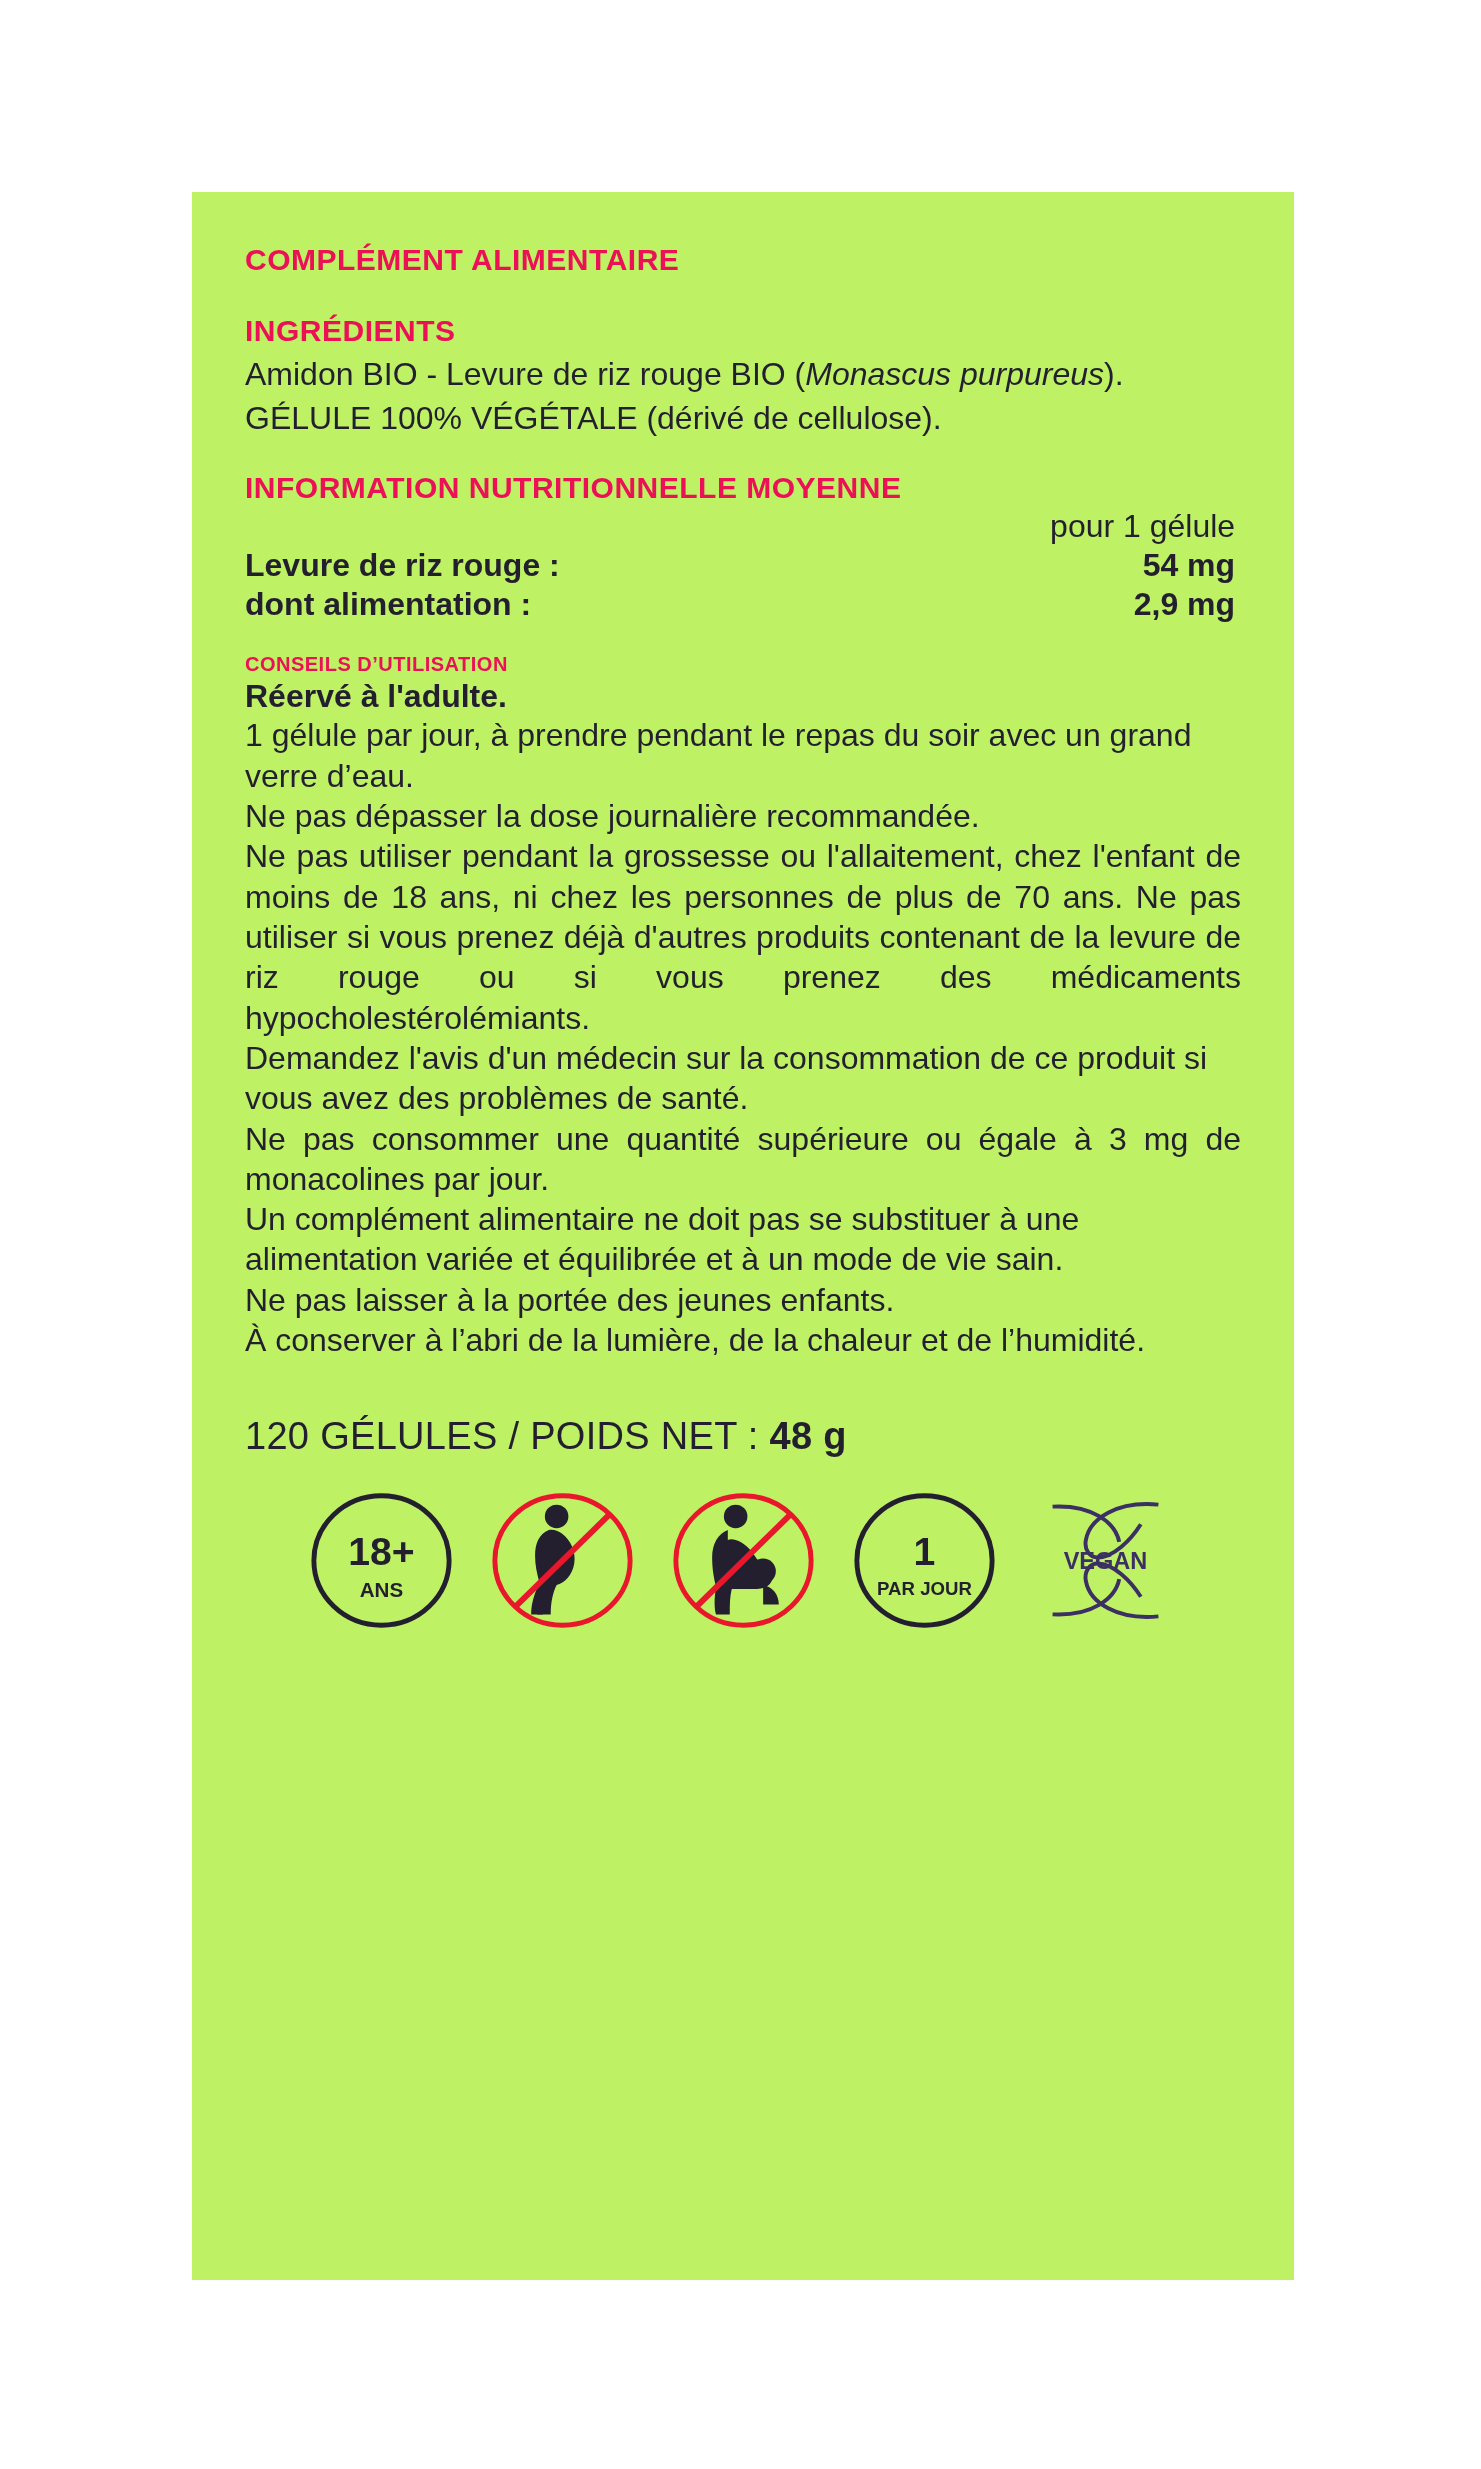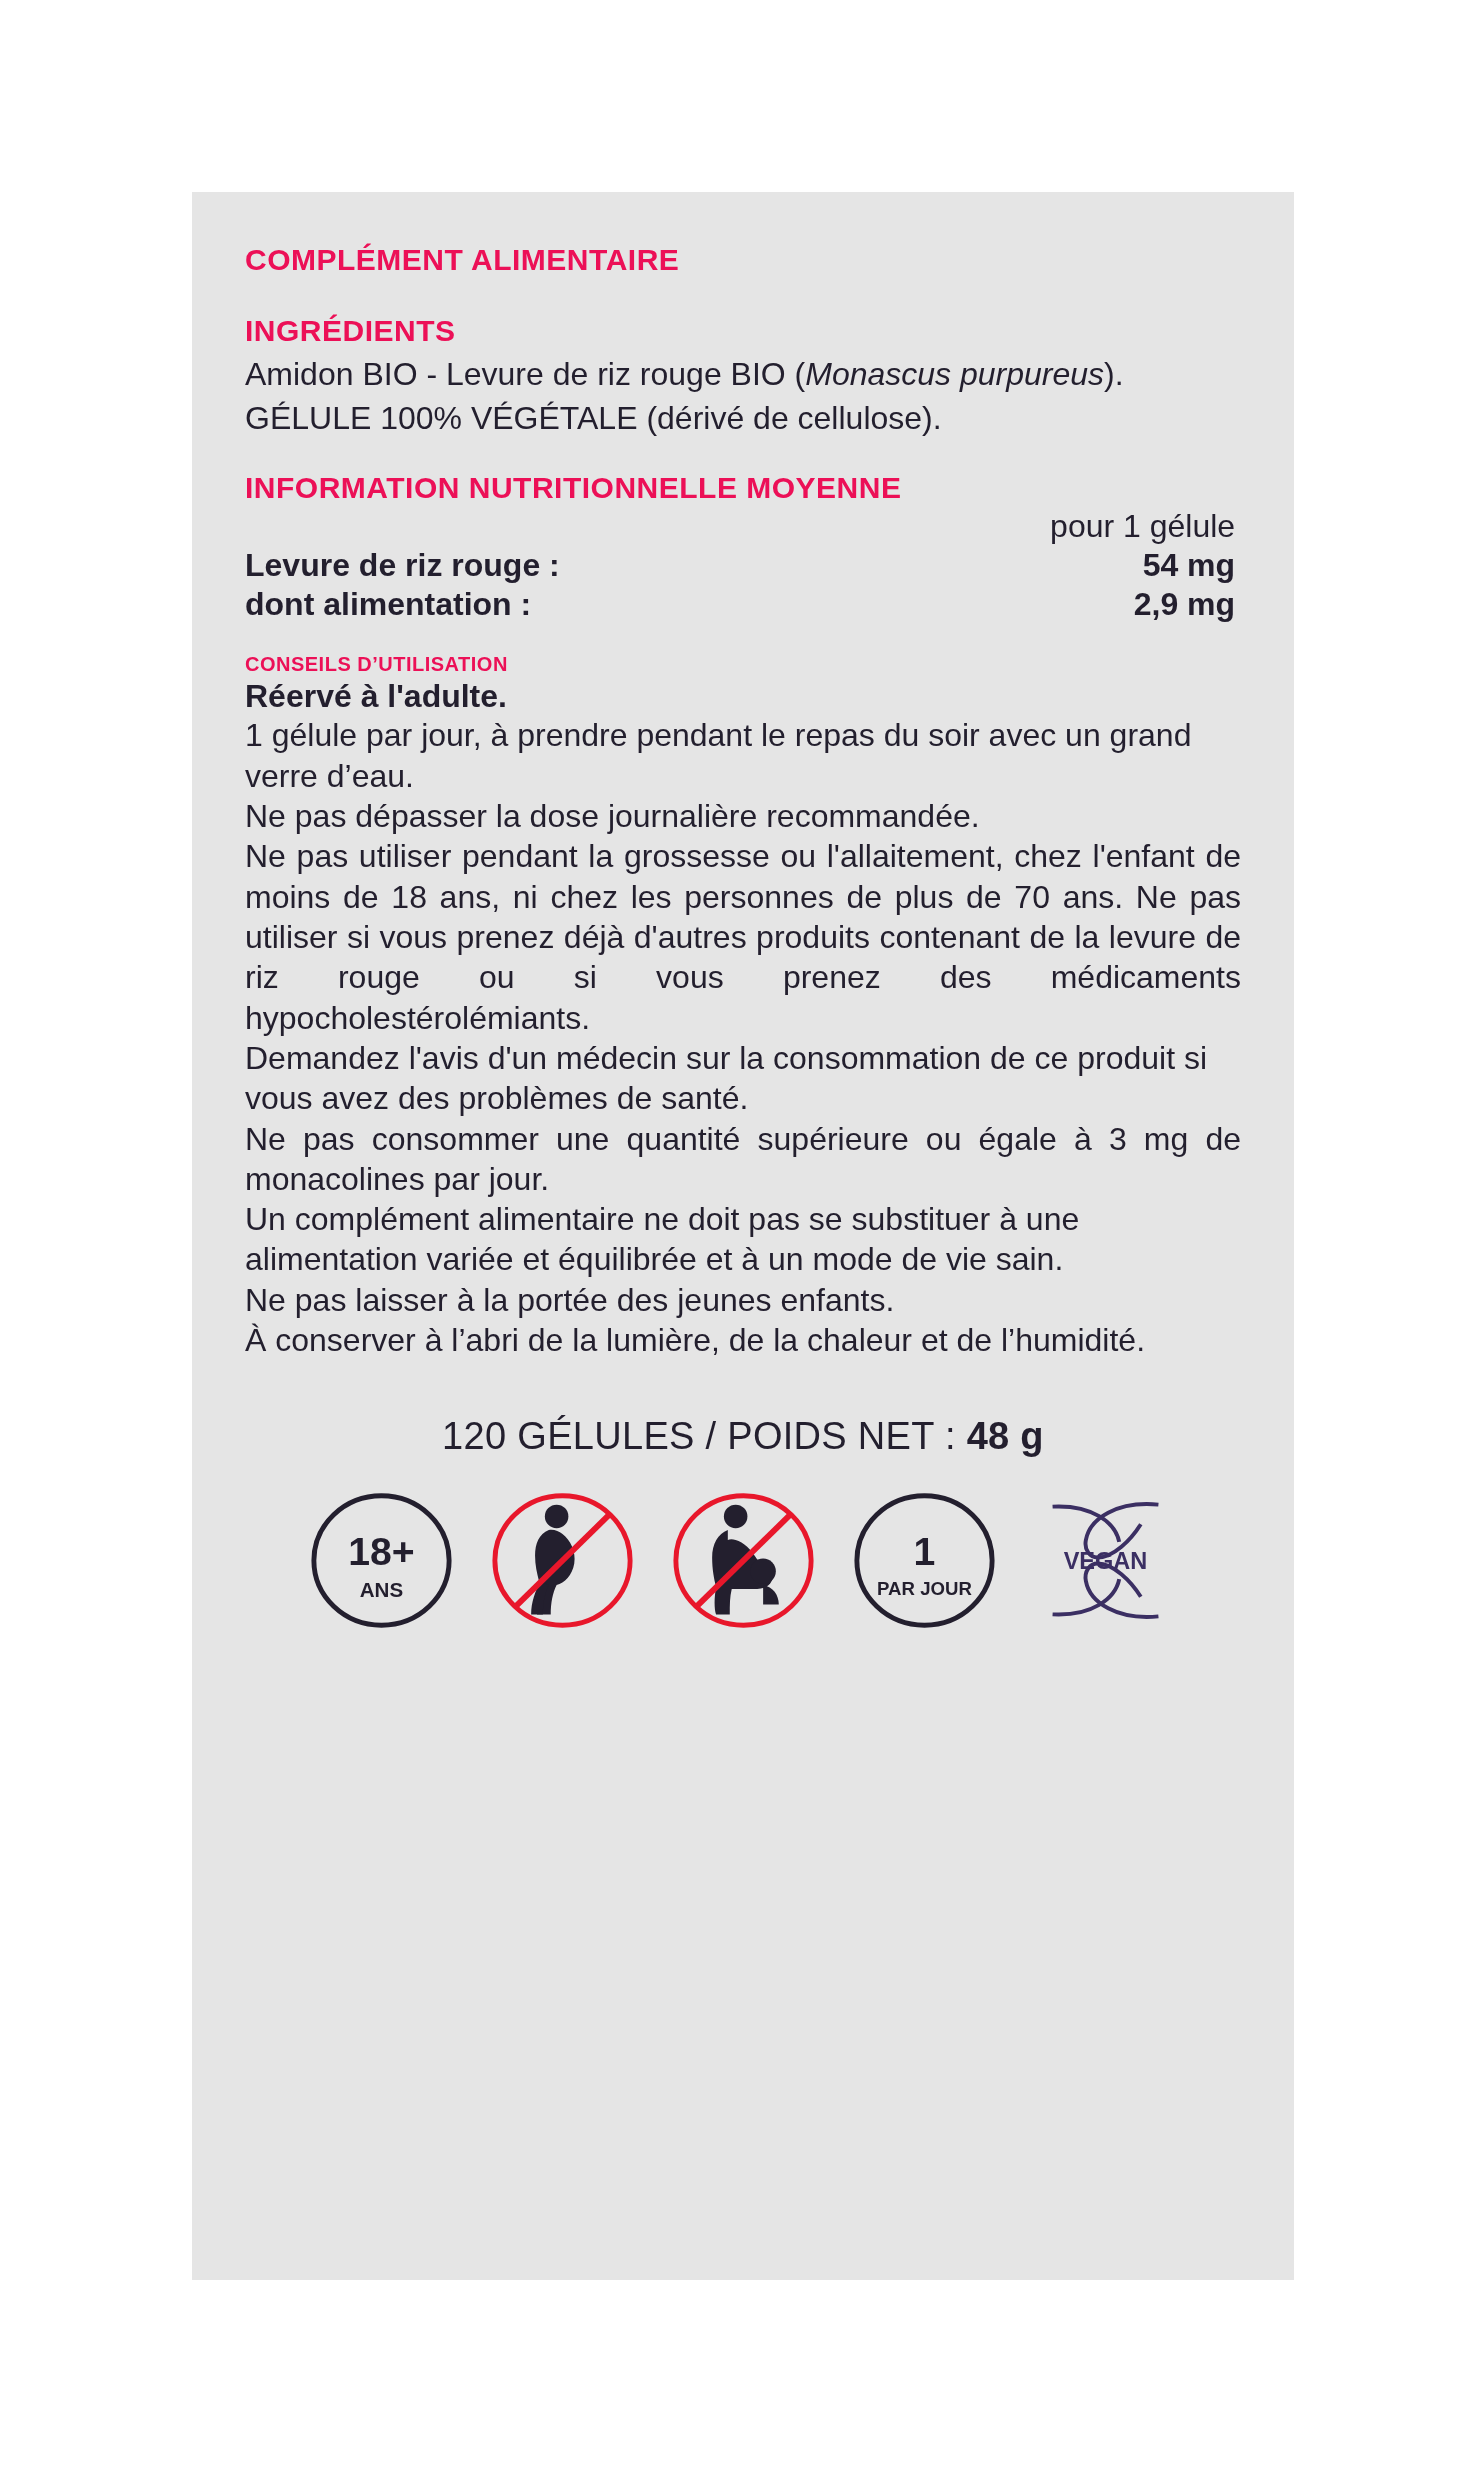--- a/index.html
+++ b/index.html
@@ -6,21 +6,21 @@
   html, body {
     margin: 0; padding: 0;
     width: 1482px; height: 2470px;
     background: #ffffff;
     font-family: "Liberation Sans", sans-serif;
   }
   #label {
     position: absolute;
     left: 192px; top: 192px;
     width: 1102px; height: 2088px;
-    background: #e5e5e5;
+    background: #bef264;
     overflow: hidden;
   }
   .inner {
     padding: 51px 53px 0 53px;
   }
   .pink-head {
     color: #ec1057;
     font-weight: bold;
     letter-spacing: 0.5px;
   }
@@ -75,21 +75,20 @@
   .para {
     color: #231f2e;
     font-size: 32px;
     line-height: 1.26;
     margin: 0;
     text-align: justify;
     text-justify: inter-word;
   }
   .para.nojust { text-align: left; }
   .netline {
-    text-align: center;
     color: #231f2e;
     font-size: 38px;
     margin: 55px 0 0 0;
     letter-spacing: 0.3px;
   }
   .netline b { font-weight: bold; }
   .icons {
     display: flex;
     justify-content: center;
     align-items: center;

